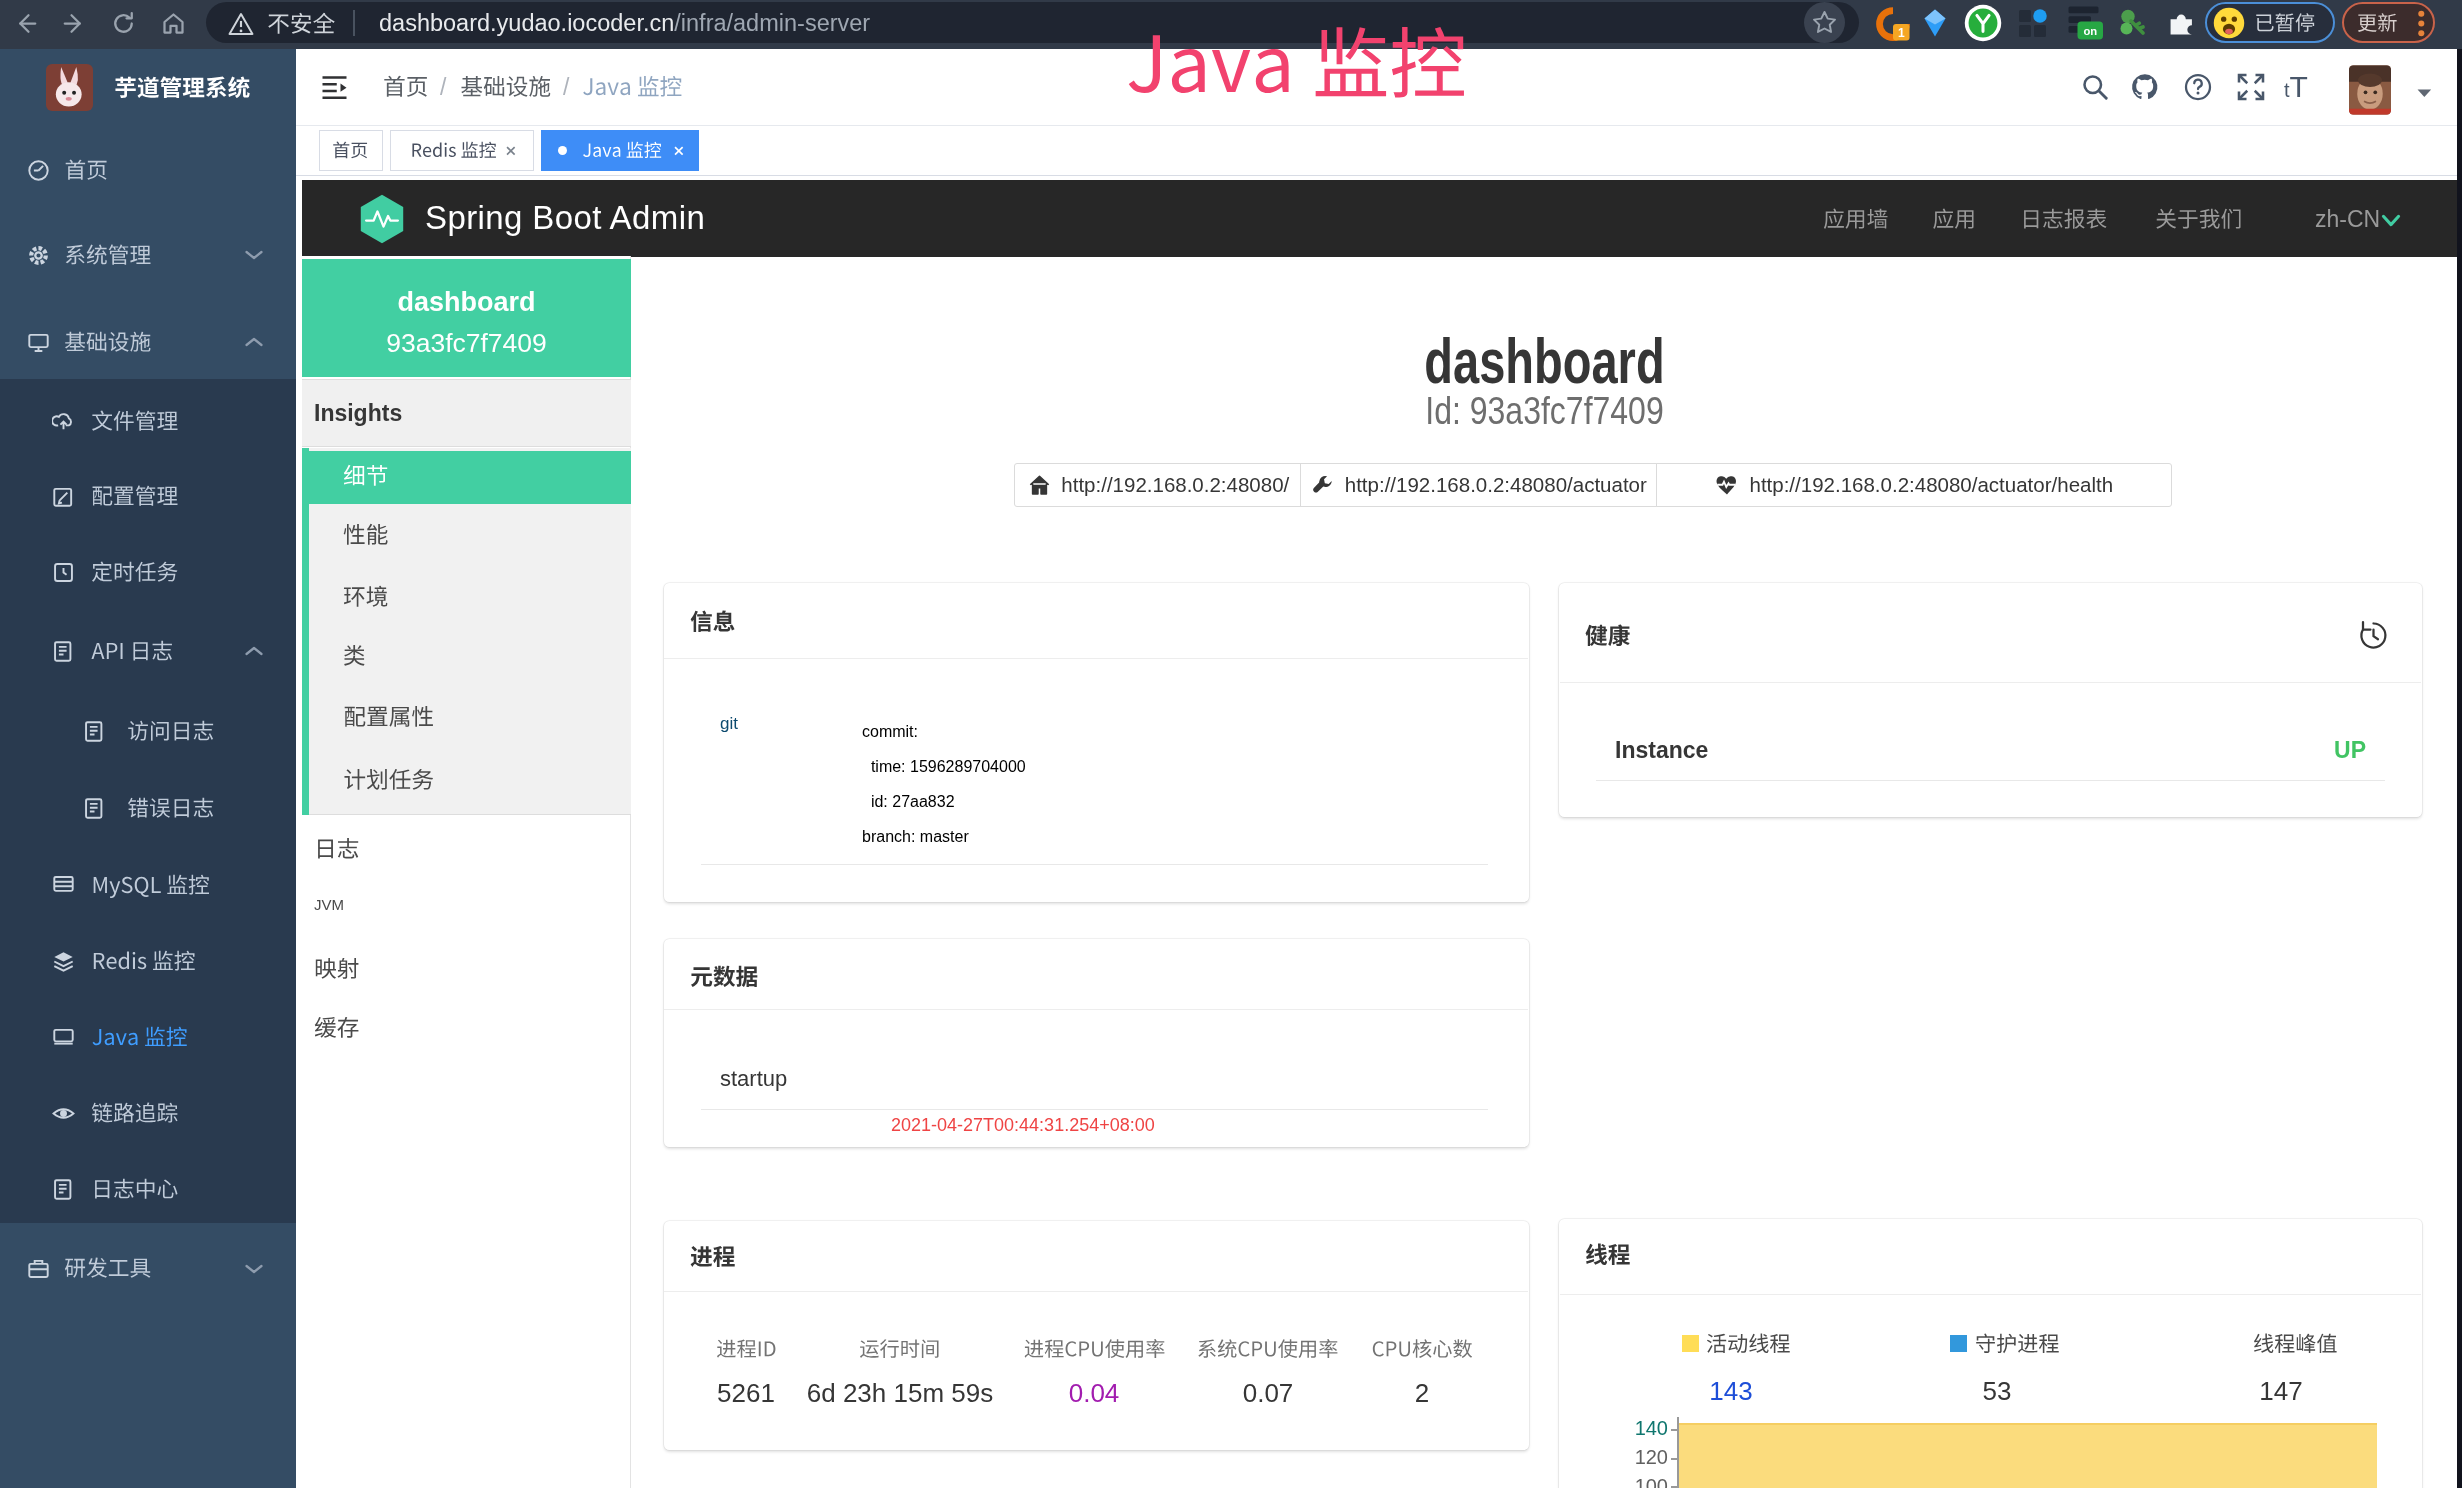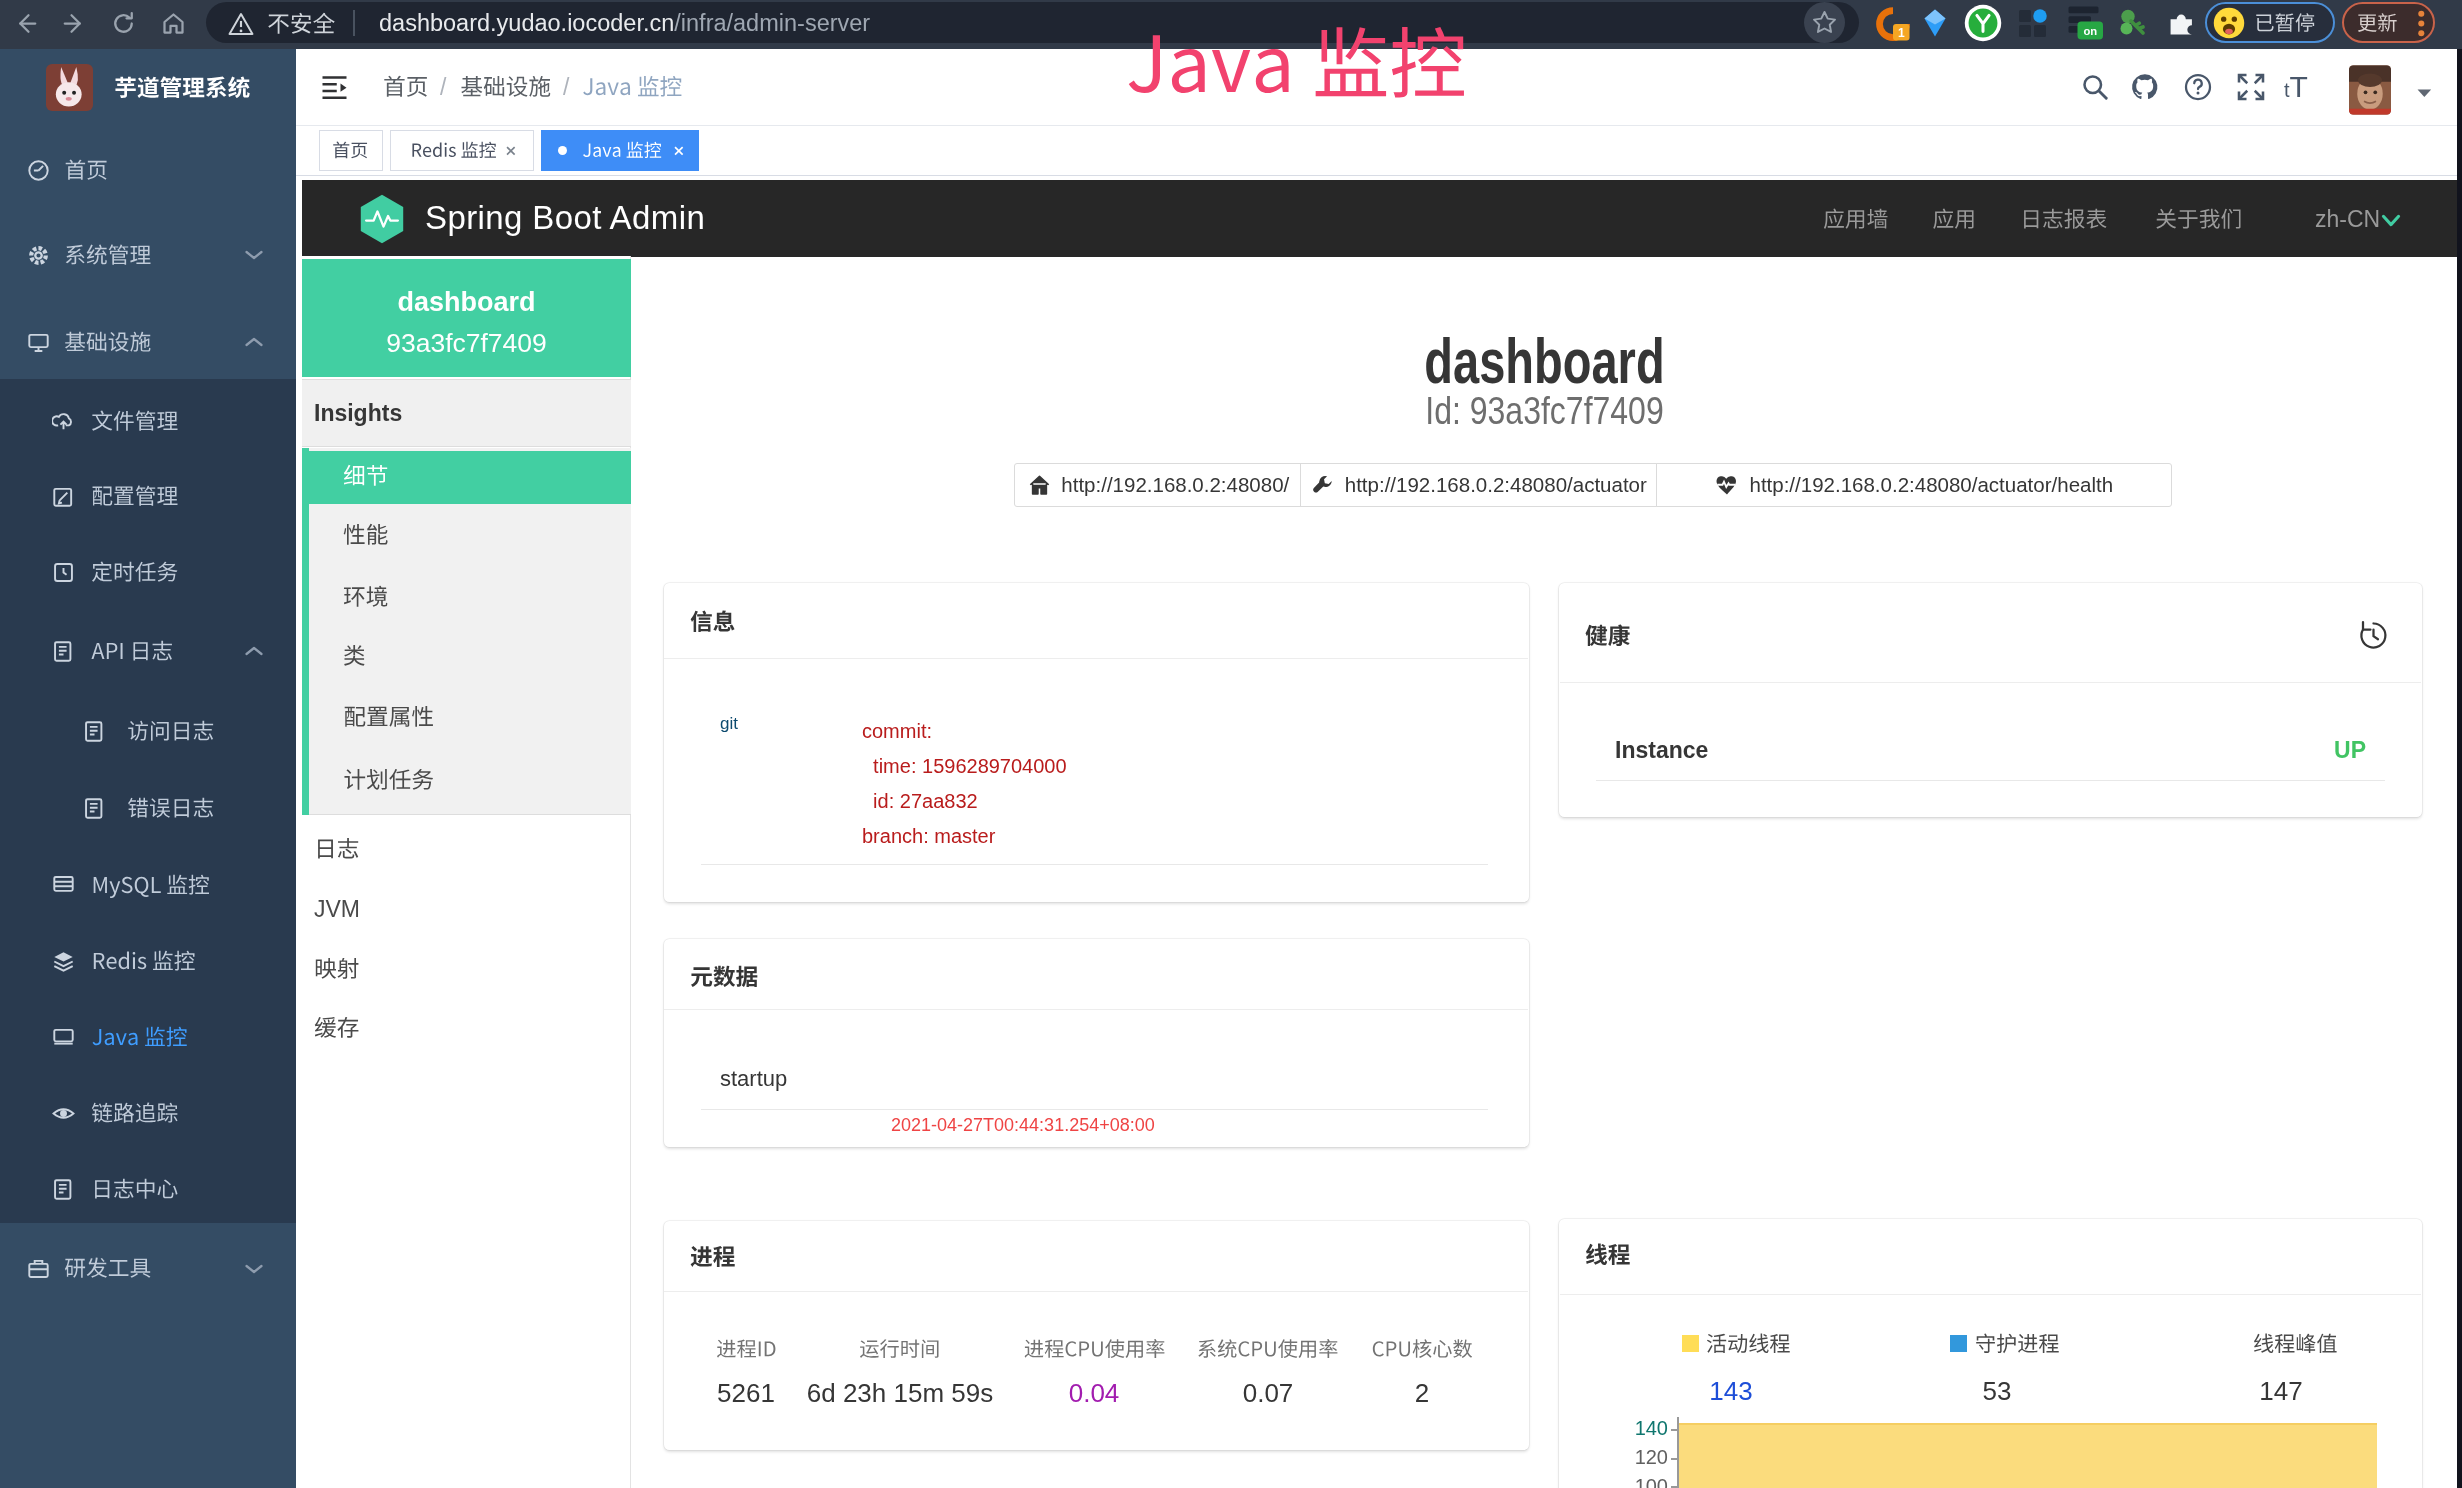--- a/index.html
+++ b/index.html
@@ -349,21 +349,21 @@
   </svg>
 <svg style="position:absolute;left:343px;top:700px;" width="93" height="34" viewBox="0 -33.0 122 45">
     <path d="M16.6 -23.8V-21.7H25.7V-14.4H16.7V-1.4C16.7 1.4 17.6 2.1 20.3 2.1C20.9 2.1 24.8 2.1 25.4 2.1C28.1 2.1 28.8 0.7 29 -4.2C28.4 -4.3 27.5 -4.7 26.9 -5.1C26.8 -0.8 26.6 -0 25.2 -0C24.4 -0 21.2 -0 20.6 -0C19.2 -0 18.9 -0.2 18.9 -1.4V-12.2H25.7V-10.2H27.9V-23.8ZM4.3 -4.7H12.6V-1.6H4.3ZM4.3 -6.4V-16.6H6.3V-14.2C6.3 -12.6 6 -10.7 4.3 -9.1C4.6 -8.9 5.1 -8.5 5.3 -8.2C7.2 -10 7.6 -12.4 7.6 -14.2V-16.6H9.3V-10.9C9.3 -9.5 9.6 -9.2 10.8 -9.2C11 -9.2 12.1 -9.2 12.3 -9.2H12.6V-6.4ZM1.7 -24V-22H6V-18.5H2.5V2.3H4.3V0.2H12.6V1.9H14.5V-18.5H11.1V-22H15.1V-24ZM7.6 -18.5V-22H9.4V-18.5ZM10.6 -16.6H12.6V-10.5L12.5 -10.6C12.4 -10.5 12.4 -10.5 12.1 -10.5C11.8 -10.5 11.1 -10.5 10.9 -10.5C10.6 -10.5 10.6 -10.6 10.6 -10.9Z M49.5 -22.4H54.6V-19.7H49.5ZM42.5 -22.4H47.5V-19.7H42.5ZM35.7 -22.4H40.4V-19.7H35.7ZM35.7 -12.8V-0.2H31.7V1.5H58.3V-0.2H54.2V-12.8H44.9L45.3 -14.6H57.7V-16.3H45.6L45.9 -18.1H56.8V-24.1H33.5V-18.1H43.6L43.4 -16.3H32V-14.6H43.1L42.7 -12.8ZM37.9 -0.2V-2H52V-0.2ZM37.9 -8.2H52V-6.5H37.9ZM37.9 -9.6V-11.3H52V-9.6ZM37.9 -5.2H52V-3.4H37.9Z M66.4 -22.1H84.3V-19.4H66.4ZM64.2 -23.9V-15.1C64.2 -10.3 63.9 -3.6 61 1.1C61.5 1.3 62.5 1.9 62.9 2.2C66 -2.7 66.4 -10 66.4 -15.1V-17.6H86.6V-23.9ZM70.8 -11.4H76.1V-9.3H70.8ZM78.2 -11.4H83.6V-9.3H78.2ZM80 -3.6 80.9 -2.3 78.2 -2.2V-4.5H85V0.4C85 0.7 84.9 0.8 84.5 0.8C84.2 0.8 83 0.8 81.7 0.8C81.9 1.2 82.2 1.9 82.3 2.4C84.2 2.4 85.4 2.4 86.1 2.1C86.9 1.8 87.1 1.3 87.1 0.4V-6.1H78.2V-7.8H85.7V-12.9H78.2V-14.6C80.8 -14.8 83.3 -15.1 85.3 -15.5L83.9 -16.9C80.3 -16.2 73.6 -15.8 68.1 -15.7C68.3 -15.3 68.5 -14.7 68.6 -14.2C71 -14.2 73.6 -14.3 76.1 -14.5V-12.9H68.8V-7.8H76.1V-6.1H67.6V2.4H69.6V-4.5H76.1V-2.1L70.8 -1.9L71 -0.2C73.9 -0.4 77.9 -0.6 81.9 -0.8L82.7 0.7L84.1 0.1C83.5 -1 82.4 -2.7 81.4 -4Z M95.2 -25.2V2.4H97.4V-25.2ZM92.4 -19.5C92.2 -17.1 91.7 -13.8 90.8 -11.8L92.6 -11.2C93.4 -13.3 93.9 -16.8 94.1 -19.3ZM97.6 -19.7C98.5 -18 99.4 -15.8 99.7 -14.5L101.4 -15.4C101 -16.6 100.1 -18.8 99.2 -20.4ZM100 -0.8V1.3H118.5V-0.8H110.9V-8.3H117.1V-10.4H110.9V-16.7H117.8V-18.8H110.9V-25.1H108.6V-18.8H104.9C105.3 -20.3 105.7 -21.9 106 -23.5L103.8 -23.8C103.1 -19.7 101.9 -15.7 100.1 -13C100.7 -12.8 101.7 -12.3 102.2 -12C102.9 -13.3 103.6 -14.9 104.2 -16.7H108.6V-10.4H102.3V-8.3H108.6V-0.8Z" fill="#4a4a4a"></path>
   </svg>
 <svg style="position:absolute;left:343px;top:763px;" width="93" height="34" viewBox="0 -33.0 122 45">
     <path d="M4.1 -23.2C5.8 -21.8 7.9 -19.8 8.8 -18.5L10.4 -20.2C9.4 -21.4 7.2 -23.3 5.6 -24.7ZM1.4 -15.8V-13.6H6.1V-2.8C6.1 -1.5 5.2 -0.6 4.6 -0.2C5.1 0.2 5.7 1.2 5.9 1.8C6.4 1.2 7.2 0.5 12.9 -3.5C12.6 -3.9 12.3 -4.9 12.1 -5.5L8.4 -2.9V-15.8ZM18.8 -25.1V-15.2H11.2V-12.9H18.8V2.4H21.1V-12.9H28.8V-15.2H21.1V-25.1Z M49.4 -21.9V-5.4H51.6V-21.9ZM55.2 -24.9V-0.5C55.2 0 55 0.1 54.5 0.2C53.9 0.2 52.2 0.2 50.3 0.1C50.6 0.8 51 1.8 51.1 2.4C53.7 2.4 55.2 2.3 56.1 1.9C57 1.6 57.4 0.9 57.4 -0.5V-24.9ZM39.3 -23.3C40.8 -22.1 42.7 -20.2 43.6 -19.1L45.1 -20.4C44.3 -21.6 42.4 -23.4 40.8 -24.5ZM43.9 -14.3C42.8 -11.8 41.5 -9.5 39.9 -7.4C39.3 -9.6 38.8 -12.2 38.4 -15L47.8 -16.1L47.6 -18.2L38.1 -17.1C37.8 -19.6 37.7 -22.4 37.7 -25.2H35.4C35.4 -22.3 35.6 -19.5 35.9 -16.8L31.1 -16.3L31.3 -14.2L36.1 -14.7C36.6 -11.2 37.3 -8.1 38.2 -5.4C36.1 -3.2 33.8 -1.4 31.1 -0C31.6 0.4 32.4 1.3 32.7 1.8C35 0.4 37.1 -1.2 39.1 -3.1C40.5 0.2 42.3 2.3 44.4 2.3C46.5 2.3 47.3 0.9 47.7 -3.6C47.1 -3.8 46.3 -4.3 45.8 -4.8C45.6 -1.3 45.3 0.1 44.5 0.1C43.3 0.1 41.9 -1.8 40.7 -5C42.9 -7.5 44.6 -10.4 46 -13.7Z M70.3 -0.9V1.2H88.3V-0.9H80.3V-10.2H88.8V-12.4H80.3V-20.7C83 -21.2 85.6 -21.9 87.6 -22.6L85.9 -24.4C82.2 -23.1 75.7 -21.9 70.1 -21.2C70.3 -20.7 70.7 -19.8 70.8 -19.3C73.1 -19.6 75.6 -19.9 78 -20.3V-12.4H69.1V-10.2H78V-0.9ZM68.8 -25.2C67 -20.5 63.9 -15.9 60.7 -12.9C61.1 -12.4 61.8 -11.2 62 -10.7C63.2 -11.8 64.4 -13.2 65.6 -14.8V2.4H67.8V-18.1C69 -20.1 70.1 -22.3 71 -24.5Z M103.4 -11.4C103.3 -10.3 103 -9.4 102.8 -8.5H93.8V-6.5H102.1C100.4 -2.6 97 -0.6 91.7 0.4C92.1 0.9 92.7 1.9 92.9 2.3C98.9 0.9 102.6 -1.6 104.5 -6.5H113.6C113.1 -2.5 112.5 -0.7 111.8 -0.1C111.5 0.1 111.2 0.2 110.5 0.2C109.8 0.2 107.8 0.1 106 -0C106.3 0.5 106.6 1.4 106.7 2C108.5 2.1 110.2 2.1 111.2 2.1C112.3 2 113 1.8 113.6 1.2C114.7 0.3 115.3 -2 116 -7.4C116 -7.8 116.1 -8.5 116.1 -8.5H105.2C105.4 -9.3 105.6 -10.3 105.7 -11.2ZM112.3 -20.2C110.6 -18.4 108.1 -16.9 105.3 -15.8C102.9 -16.8 101 -18.1 99.7 -19.8L100.1 -20.2ZM101.5 -25.2C99.9 -22.6 96.9 -19.5 92.7 -17.4C93.2 -17 93.8 -16.2 94.1 -15.7C95.6 -16.5 97 -17.5 98.2 -18.5C99.5 -17.1 101 -15.9 102.7 -14.9C99.2 -13.8 95.2 -13 91.4 -12.7C91.7 -12.2 92.1 -11.3 92.3 -10.7C96.7 -11.2 101.2 -12.2 105.2 -13.7C108.7 -12.3 112.9 -11.5 117.6 -11.1C117.8 -11.7 118.3 -12.6 118.8 -13.1C114.8 -13.3 111.1 -13.9 107.9 -14.8C111.2 -16.5 114.1 -18.6 115.9 -21.3L114.5 -22.2L114.1 -22.1H101.9C102.6 -23 103.3 -23.9 103.8 -24.8Z" fill="#4a4a4a"></path>
   </svg>
 <svg style="position:absolute;left:314px;top:832px;" width="47" height="34" viewBox="0 -33.0 62 45">
     <path d="M7.6 -10.6H22.6V-2.1H7.6ZM7.6 -12.8V-20.9H22.6V-12.8ZM5.3 -23.2V2.1H7.6V0.1H22.6V1.9H25V-23.2Z M38.1 -7.7V-1.1C38.1 1.3 39 2 42.5 2C43.2 2 48.5 2 49.3 2C52.2 2 53 1 53.3 -2.9C52.6 -3.1 51.7 -3.4 51.2 -3.8C51.1 -0.6 50.8 -0.1 49.2 -0.1C48 -0.1 43.5 -0.1 42.6 -0.1C40.7 -0.1 40.4 -0.3 40.4 -1.2V-7.7ZM41.3 -9.5C43.8 -8 46.7 -5.8 48 -4.3L49.7 -5.8C48.2 -7.4 45.3 -9.4 42.9 -10.8ZM52.3 -7C53.8 -4.4 55.5 -1 56.2 1.1L58.4 0.1C57.6 -1.9 55.9 -5.2 54.4 -7.7ZM34.5 -7.4C33.9 -5.1 32.9 -2 31.5 -0.1L33.5 0.9C34.9 -1.1 35.9 -4.3 36.5 -6.7ZM43.8 -25.2V-20.9H31.7V-18.7H43.8V-13.6H33.6V-11.5H56.6V-13.6H46.1V-18.7H58.4V-20.9H46.1V-25.2Z" fill="#4a4a4a"></path>
   </svg>
-<div class="txt" style="left:314px;top:896px;font-size:23px;color:#4a4a4a">JVM</div>
+<div class="txt" style="left:314px;top:896px;font-size:15px;color:#4a4a4a">JVM</div>
 <svg style="position:absolute;left:314px;top:952px;" width="47" height="34" viewBox="0 -33.0 62 45">
     <path d="M18.9 -25.1V-20.4H13.1V-10.5H11.1V-8.4H18.4C17.6 -4.8 15.4 -1.6 9.8 0.7C10.3 1.1 10.9 1.9 11.2 2.3C16.6 0.1 19.1 -3.1 20.2 -6.6C21.6 -2.4 24 0.7 27.6 2.5C27.9 1.9 28.6 1.1 29.1 0.7C25.4 -0.9 22.9 -4.2 21.6 -8.4H29V-10.5H27.2V-20.4H21V-25.1ZM15.2 -10.5V-18.3H18.9V-13.6C18.9 -12.5 18.9 -11.5 18.8 -10.5ZM25.1 -10.5H20.8C20.9 -11.5 21 -12.5 21 -13.6V-18.3H25.1ZM8.1 -12.3V-5.3H4.3V-12.3ZM8.1 -14.3H4.3V-21H8.1ZM2.3 -23V-0.8H4.3V-3.3H10.2V-23Z M46 -12.6C47.5 -10.5 49 -7.5 49.5 -5.5L51.4 -6.4C50.8 -8.4 49.3 -11.2 47.7 -13.4ZM35.7 -15.9H41.7V-13.4H35.7ZM35.7 -17.6V-20H41.7V-17.6ZM35.7 -11.7H41.7V-9.2H35.7ZM31.6 -9.2V-7.1H39.2C37.1 -4.4 34.1 -2.1 30.9 -0.6C31.4 -0.2 32.2 0.6 32.5 1C35.9 -0.9 39.3 -3.7 41.6 -7.1H41.7V-0.1C41.7 0.3 41.5 0.4 41.1 0.4C40.6 0.5 39.2 0.5 37.7 0.4C38 1 38.3 1.9 38.4 2.4C40.5 2.4 41.9 2.4 42.7 2.1C43.5 1.7 43.8 1.1 43.8 -0.1V-21.8H38.9C39.3 -22.7 39.8 -23.8 40.2 -24.9L37.9 -25.2C37.7 -24.2 37.3 -22.9 36.8 -21.8H33.7V-9.2ZM53.3 -25.1V-18.3H44.9V-16.1H53.3V-0.4C53.3 0.1 53.1 0.2 52.6 0.3C52.1 0.3 50.4 0.3 48.6 0.2C48.9 0.8 49.2 1.8 49.3 2.4C51.8 2.4 53.3 2.3 54.2 1.9C55.1 1.6 55.5 1 55.5 -0.4V-16.1H58.7V-18.3H55.5V-25.1Z" fill="#4a4a4a"></path>
   </svg>
 <svg style="position:absolute;left:314px;top:1011px;" width="47" height="34" viewBox="0 -33.0 62 45">
     <path d="M1.1 -1.6 1.6 0.7C4.2 -0.3 7.8 -1.5 11.2 -2.7L10.8 -4.5C7.2 -3.4 3.5 -2.2 1.1 -1.6ZM18 -21.5C18.3 -20.2 18.7 -18.5 18.8 -17.5L20.7 -17.9C20.6 -18.9 20.2 -20.6 19.8 -21.8ZM26.4 -25C22.9 -24.2 16.5 -23.7 11.2 -23.5C11.5 -23 11.7 -22.3 11.8 -21.8C17.1 -21.9 23.6 -22.4 27.7 -23.3ZM1.7 -12.7C2.1 -12.9 2.9 -13.1 6.5 -13.5C5.2 -11.6 4 -10.1 3.5 -9.5C2.5 -8.5 1.8 -7.7 1.2 -7.6C1.4 -7 1.8 -6 1.9 -5.5C2.5 -5.9 3.5 -6.1 11 -7.7C11 -8.2 10.9 -9 11 -9.6L5.1 -8.5C7.4 -11.2 9.7 -14.4 11.6 -17.7L9.8 -18.8C9.2 -17.7 8.5 -16.6 7.9 -15.5L4 -15.2C5.8 -17.8 7.6 -21.1 8.9 -24.3L6.7 -25.2C5.5 -21.6 3.3 -17.7 2.6 -16.7C2 -15.7 1.5 -15 0.9 -14.9C1.2 -14.3 1.6 -13.2 1.7 -12.7ZM12.6 -20.9C13.1 -19.7 13.7 -18.1 14 -17.1L15.8 -17.7C15.6 -18.7 14.9 -20.2 14.3 -21.4ZM25.2 -22.2C24.6 -20.7 23.4 -18.6 22.4 -17.1H11.7V-15.2H15.3L15.1 -12.9H10.5V-10.9H14.8C14.1 -6.6 12.5 -1.9 8.5 0.8C9 1.1 9.7 1.8 10 2.3C12.8 0.4 14.5 -2.4 15.6 -5.4C16.6 -3.9 17.7 -2.6 19.1 -1.6C17.3 -0.5 15.2 0.2 13 0.8C13.3 1.1 14 2 14.2 2.5C16.6 1.9 18.8 1 20.8 -0.3C22.8 1 25.2 1.9 27.8 2.5C28.1 1.9 28.7 1 29.2 0.6C26.7 0.1 24.4 -0.7 22.5 -1.7C24.3 -3.4 25.7 -5.6 26.6 -8.4L25.4 -9L25 -8.9H16.6L17 -10.9H28.6V-12.9H17.3L17.5 -15.2H28.2V-17.1H24.6C25.5 -18.4 26.5 -20 27.3 -21.5ZM16.8 -7.2H24C23.2 -5.4 22.1 -4 20.8 -2.8C19.1 -4 17.7 -5.5 16.8 -7.2Z M48.4 -10.5V-8H40V-5.9H48.4V-0.3C48.4 0.1 48.3 0.2 47.8 0.3C47.2 0.3 45.4 0.3 43.4 0.2C43.7 0.9 44 1.7 44.1 2.4C46.7 2.4 48.4 2.4 49.4 2C50.4 1.7 50.7 1.1 50.7 -0.3V-5.9H58.7V-8H50.7V-9.7C52.9 -11.1 55.2 -13 56.8 -14.8L55.4 -15.9L54.9 -15.8H42.6V-13.7H52.8C51.5 -12.5 49.9 -11.2 48.4 -10.5ZM41.5 -25.2C41.2 -23.9 40.8 -22.6 40.3 -21.3H31.9V-19.1H39.3C37.4 -15 34.6 -11.1 30.9 -8.5C31.3 -8 31.8 -7 32.1 -6.5C33.4 -7.4 34.6 -8.5 35.6 -9.6V2.3H37.9V-12.3C39.5 -14.4 40.7 -16.7 41.8 -19.1H58.2V-21.3H42.7C43.1 -22.4 43.5 -23.5 43.9 -24.6Z" fill="#4a4a4a"></path>
   </svg>
 <div class="txt" style="left:632px;top:334px;width:1825px;text-align:center;font-size:47px;font-weight:bold;color:#363636;transform:scaleY(1.32)">dashboard</div>
 <div class="txt" style="left:632px;top:393px;width:1825px;text-align:center;font-size:32px;color:#6e6e6e;transform:scaleY(1.22)">Id: 93a3fc7f7409</div>
 <div style="position:absolute;top:463px;height:44px;background:#fff;border:1.5px solid #dbdbdb;color:#363636;font-size:20.5px;display:flex;align-items:center;justify-content:center;left:1014px;width:289px;border-radius:3px 0 0 3px"><svg width="23" height="23" viewBox="0 0 30 30" style="margin-right:10.6px">
       <path d="M3 14 L15 3 L27 14 M6 12 V26 h7 v-8 h4 v8 h7 V12" fill="#363636" stroke="#363636" stroke-width="2" stroke-linejoin="round"></path>
@@ -374,21 +374,21 @@
 <div style="position:absolute;top:463px;height:44px;background:#fff;border:1.5px solid #dbdbdb;color:#363636;font-size:20.5px;display:flex;align-items:center;justify-content:center;left:1656px;width:516px;border-radius:0 3px 3px 0"><svg width="24" height="23" viewBox="0 0 32 30" style="margin-right:10.6px">
       <path d="M16 27 C8 20 2 15 2 9 a7 7 0 0 1 13 -3 a7 7 0 0 1 13 3 c0 6 -6 11 -12 18 Z M4 14 h6 l2 -4 3 7 3 -5 1 2 h7" fill="#363636" stroke="#fff" stroke-width="0"></path>
       <path d="M3 14 h7 l2 -4 3 7 3 -5 1 2 h8" stroke="#fff" stroke-width="2.4" fill="none"></path>
     </svg>http://192.168.0.2:48080/actuator/health</div>
 <div style="position:absolute;background:#fff;border-radius:5.3px;box-shadow:0 1.5px 3px rgba(10,10,10,.12),0 0 0 0.8px rgba(10,10,10,.06);left:664px;top:583px;width:865px;height:319px"></div>
 <svg style="position:absolute;left:690px;top:605px;" width="47" height="34" viewBox="0 -33.0 62 45">
     <path d="M11.5 -16.3V-13.5H26.6V-16.3ZM11.5 -11.9V-9.1H26.6V-11.9ZM11 -7.4V2.6H14.1V1.7H23.8V2.5H27V-7.4ZM14.1 -1.2V-4.6H23.8V-1.2ZM16.2 -24.4C16.8 -23.3 17.6 -21.9 18 -20.8H9.4V-17.9H28.8V-20.8H19.6L21.4 -21.6C21 -22.6 20 -24.3 19.2 -25.6ZM7 -25.4C5.6 -21.1 3.2 -16.8 0.7 -14.1C1.3 -13.3 2.2 -11.4 2.5 -10.6C3.3 -11.4 4 -12.4 4.7 -13.4V2.8H8V-19.1C8.9 -20.8 9.6 -22.6 10.3 -24.4Z M38.9 -16.2H50.8V-14.8H38.9ZM38.9 -12.2H50.8V-10.8H38.9ZM38.9 -20.1H50.8V-18.7H38.9ZM37.6 -6.2V-2C37.6 1.2 38.6 2.2 42.9 2.2C43.8 2.2 47.7 2.2 48.6 2.2C52 2.2 53.1 1.1 53.5 -3.1C52.5 -3.3 51 -3.8 50.2 -4.3C50 -1.5 49.8 -1.1 48.4 -1.1C47.3 -1.1 44 -1.1 43.3 -1.1C41.5 -1.1 41.2 -1.2 41.2 -2.1V-6.2ZM52.3 -5.9C53.6 -3.9 54.9 -1.1 55.3 0.7L58.8 -0.8C58.3 -2.7 56.8 -5.3 55.5 -7.3ZM33.8 -6.7C33.1 -4.6 32 -2.1 30.9 -0.4L34.2 1.2C35.2 -0.6 36.2 -3.3 37 -5.4ZM42.4 -7.1C43.8 -5.7 45.4 -3.7 46 -2.4L48.9 -4.1C48.3 -5.2 47.1 -6.8 45.8 -8H54.5V-22.8H46.2C46.6 -23.6 47.1 -24.4 47.5 -25.3L43.1 -25.8C43 -24.9 42.7 -23.8 42.4 -22.8H35.4V-8H44.1Z" fill="#363636"></path>
   </svg>
 <div class="ab" style="left:664px;top:658px;width:864px;height:0.8px;background:#ededed"></div>
 <div class="txt" style="left:720px;top:714px;font-size:17px;color:#0c4a6e">git</div>
-<div class="txt" style="left:862px;top:714px;font-size:20px;color:#b91c1c;line-height:35px">commit:<br>&nbsp;&nbsp;time: 1596289704000<br>&nbsp;&nbsp;id: 27aa832<br>branch: master</div>
+<div class="txt" style="left:862px;top:714px;font-size:16px;color:#000000;line-height:35px">commit:<br>&nbsp;&nbsp;time: 1596289704000<br>&nbsp;&nbsp;id: 27aa832<br>branch: master</div>
 <div class="ab" style="left:701px;top:864px;width:787px;height:0.8px;background:#e8e8e8"></div>
 <div style="position:absolute;background:#fff;border-radius:5.3px;box-shadow:0 1.5px 3px rgba(10,10,10,.12),0 0 0 0.8px rgba(10,10,10,.06);left:1559px;top:583px;width:863px;height:234px"></div>
 <svg style="position:absolute;left:1585px;top:619px;" width="47" height="34" viewBox="0 -33.0 62 45">
     <path d="M8.7 -11.1C8.7 -11.4 9.2 -11.8 9.7 -12.1H12.4C12.2 -10 11.8 -8.1 11.3 -6.5C10.8 -7.5 10.4 -8.6 10 -9.9L7.6 -9.1C8.2 -6.7 9 -4.8 9.9 -3.3C9.1 -1.8 8 -0.5 6.7 0.4V-18.8C7.5 -20.7 8.1 -22.6 8.6 -24.5L5.4 -25.4C4.4 -21.3 2.6 -17.1 0.6 -14.3C1.1 -13.4 2 -11.3 2.2 -10.4C2.7 -11.1 3.1 -11.7 3.6 -12.5V2.6H6.7V0.6C7.4 1.1 8.4 2.1 8.9 2.7C10.1 1.8 11.1 0.6 12 -0.8C14.6 1.5 18 2.1 22 2.1H28.1C28.2 1.3 28.7 -0.2 29.2 -0.9C27.6 -0.9 23.4 -0.9 22.2 -0.9C18.8 -0.9 15.7 -1.4 13.4 -3.6C14.5 -6.4 15.2 -10 15.6 -14.5L13.8 -14.8L13.2 -14.8H12.2C13.4 -17.1 14.7 -19.8 15.8 -22.6L13.7 -24L12.8 -23.6H8.4V-20.6H11.6C10.7 -18.2 9.7 -16.3 9.3 -15.6C8.8 -14.7 7.9 -13.8 7.3 -13.6C7.8 -13 8.5 -11.7 8.7 -11.1ZM16.3 -23.2V-20.8H19.6V-19.3H15.1V-16.7H19.6V-15.1H16.3V-12.6H19.6V-11.2H16.1V-8.5H19.6V-7.1H15.5V-4.3H19.6V-1.5H22.5V-4.3H28.2V-7.1H22.5V-8.5H27.4V-11.2H22.5V-12.6H27.3V-16.7H29.1V-19.3H27.3V-23.2H22.5V-25.3H19.6V-23.2ZM22.5 -16.7H24.6V-15.1H22.5ZM22.5 -19.3V-20.8H24.6V-19.3Z M53 -12.3V-10.8H49V-12.3ZM53 -14.8H49V-16.1H53ZM43.8 -24.9 44.7 -23.2H33.3V-14.4C33.3 -10 33.1 -3.7 30.6 0.6C31.4 1 32.9 2 33.5 2.6C36.3 -2.1 36.7 -9.5 36.7 -14.4V-20H45.3V-18.5H38.5V-16.1H45.3V-14.8H37.3V-12.3H45.3V-10.8H38.2V-8.4H38.9L37.4 -6.7C38.6 -5.9 40.4 -4.8 41.4 -4C39.3 -3.2 37.4 -2.5 36 -2L37.4 0.9C39.7 -0.1 42.5 -1.4 45.3 -2.8V-0.8C45.3 -0.3 45.1 -0.1 44.6 -0.1C44.1 -0.1 42.2 -0.1 40.8 -0.2C41.2 0.6 41.7 1.9 41.9 2.8C44.4 2.8 46.1 2.7 47.3 2.3C48.5 1.8 49 1 49 -0.8V-3.5C51 -1.2 53.7 0.5 57 1.4C57.5 0.6 58.4 -0.8 59.1 -1.4C56.9 -1.9 54.9 -2.6 53.2 -3.7C54.7 -4.4 56.3 -5.4 57.8 -6.3L55.2 -8.4H56.4V-12H59V-15.1H56.4V-18.5H49V-20H58.7V-23.2H48.9C48.5 -24 47.9 -25 47.4 -25.8ZM45.3 -8.4V-5.5L42 -4.3L43.6 -6C42.7 -6.7 41.1 -7.6 39.8 -8.4ZM49 -8.4H55C54 -7.5 52.4 -6.3 51 -5.5C50.2 -6.2 49.5 -7.1 49 -8Z" fill="#363636"></path>
   </svg>
 <svg class="ab" style="left:2357px;top:619px" width="33" height="33" viewBox="0 0 44 44">
     <path d="M22 6 a16 16 0 1 1 -14 8" stroke="#363636" stroke-width="3" fill="none" stroke-linecap="round"></path>
     <path d="M8 4 v10 h10" stroke="#363636" stroke-width="3" fill="none" stroke-linecap="round" stroke-linejoin="round"></path>
     <path d="M22 14 v9 l6 4" stroke="#363636" stroke-width="3" fill="none" stroke-linecap="round"></path>
   </svg>

